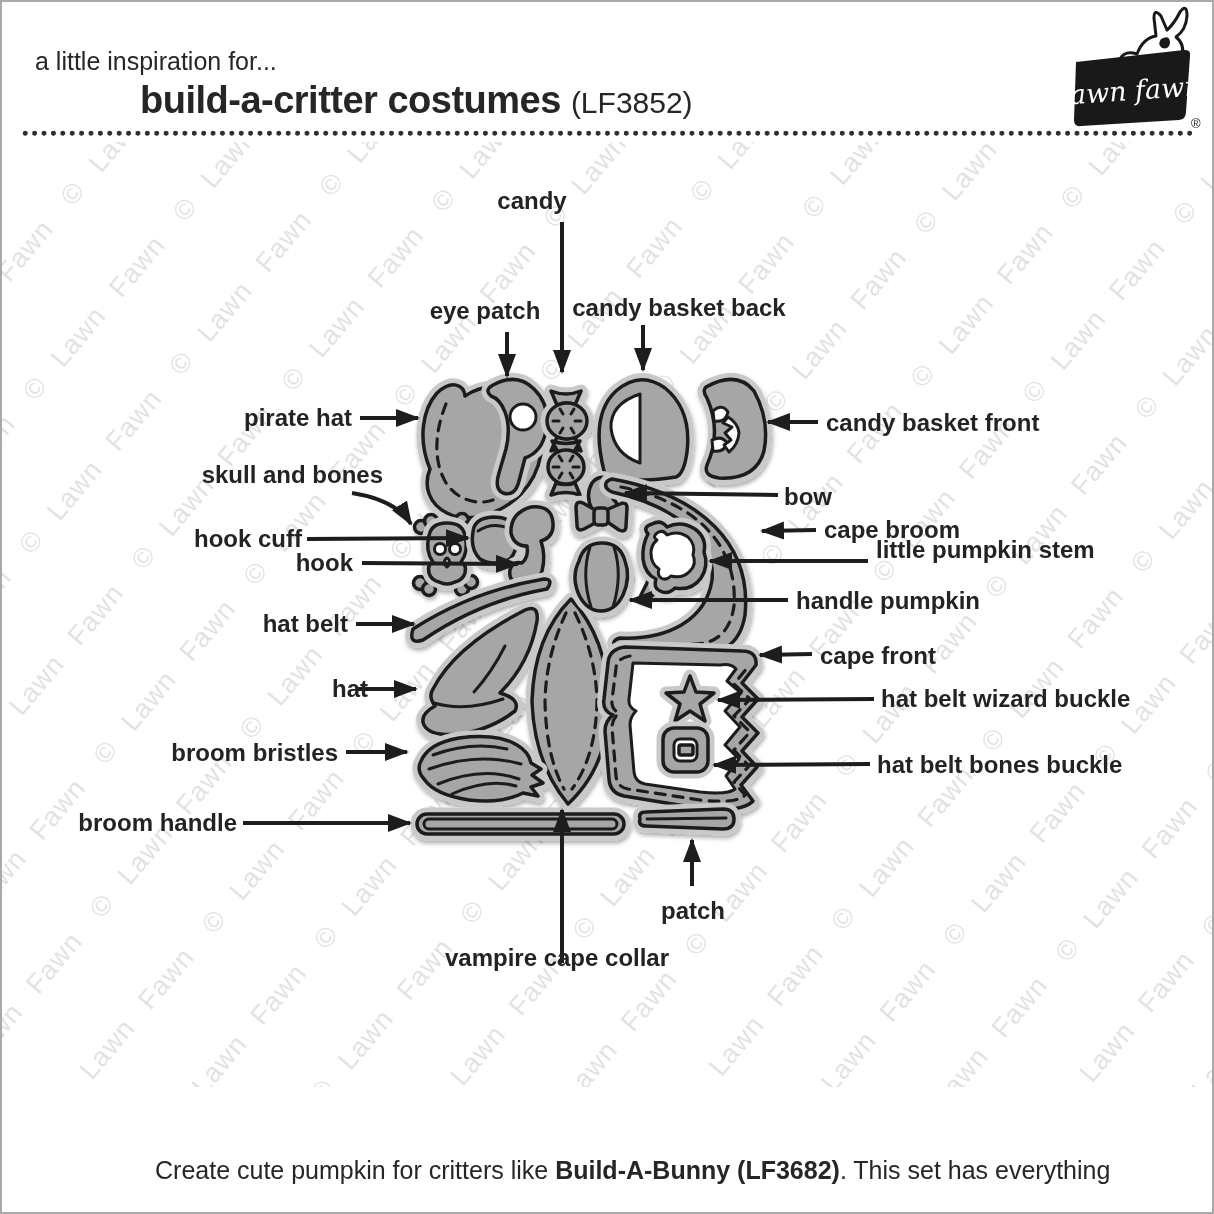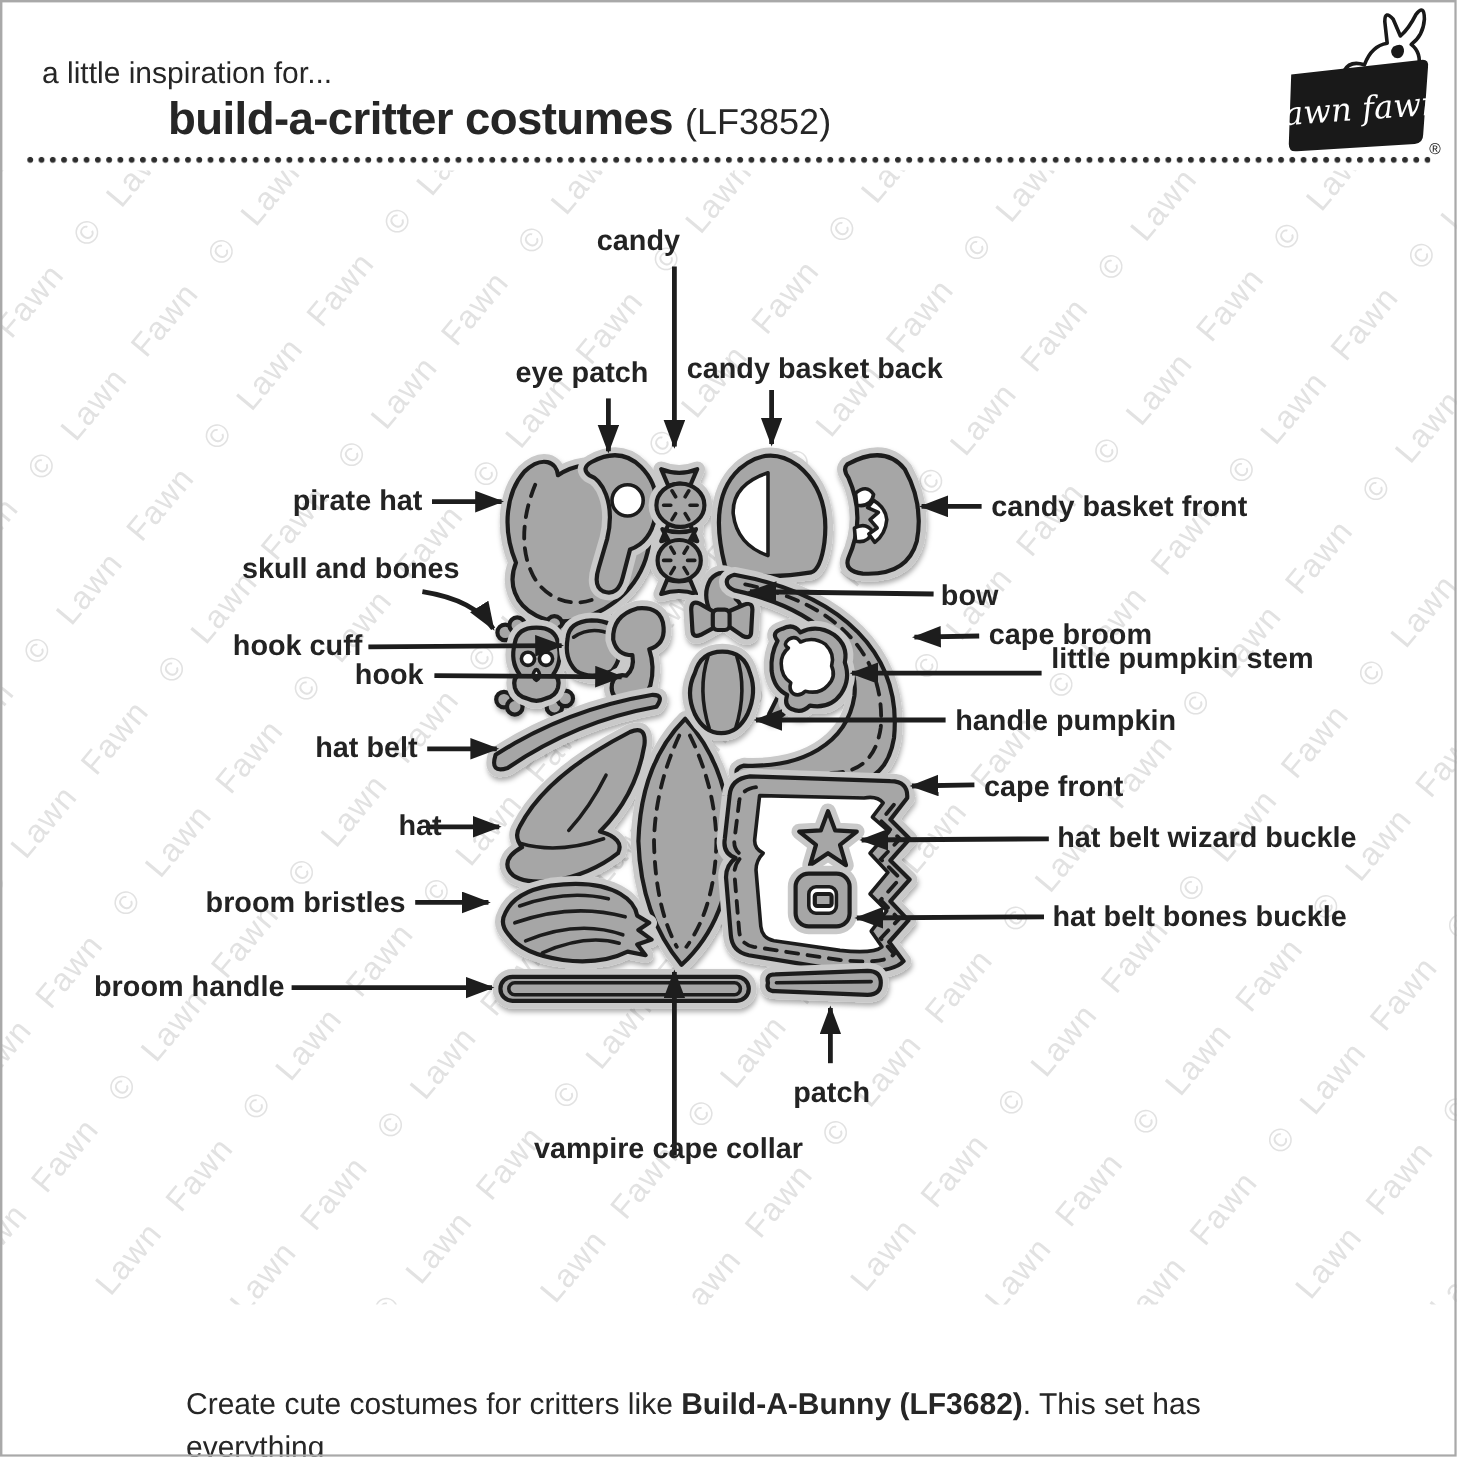--- a/index.html
+++ b/index.html
@@ -319,13 +319,13 @@
 <div class="lbl" style="left:784px;top:483px">bow</div>
 <div class="lbl" style="left:824px;top:516px">cape broom</div>
 <div class="lbl" style="left:876px;top:536px">little pumpkin stem</div>
 <div class="lbl" style="left:796px;top:587px">handle pumpkin</div>
 <div class="lbl" style="left:820px;top:642px">cape front</div>
 <div class="lbl" style="left:881px;top:685px">hat belt wizard buckle</div>
 <div class="lbl" style="left:877px;top:751px">hat belt bones buckle</div>
 <div class="lbl c" style="left:693px;top:897px">patch</div>
 <div class="lbl c" style="left:557px;top:944px">vampire cape collar</div>
 
-<p class="caption"><span>Create cute costumes for critters like </span><b>Build-A-Bunny (LF3682)</b><span>. This set has everything</span><br></p>
+<p class="caption"><span>Create cute pumpkin for critters like </span><b>Build-A-Bunny (LF3682)</b><span>. This set has everything</span><br></p>
 
 </body></html>

